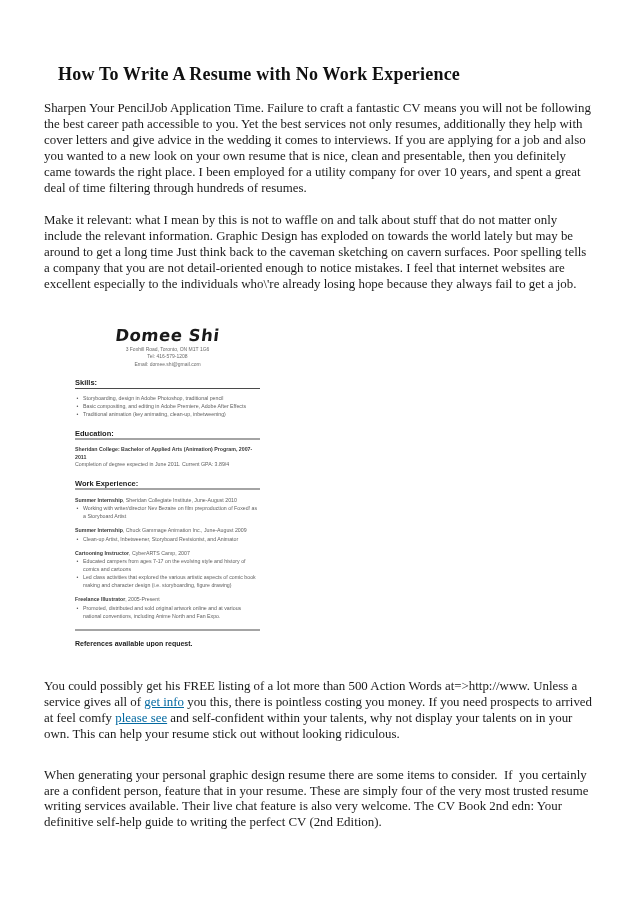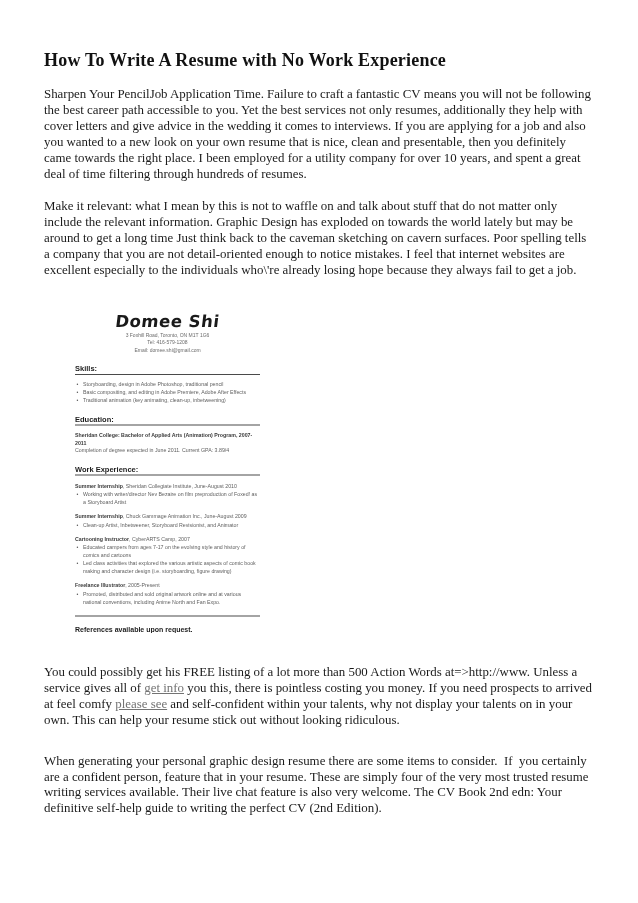--- a/index.html
+++ b/index.html
@@ -7,42 +7,42 @@
     width: 638px;
     height: 903px;
     background: #ffffff;
     font-family: "Liberation Serif", serif;
     color: #1b1b1b;
     overflow: hidden;
   }
   .page { padding: 0 44px; }
 
   .title {
-    margin: 0;
+    margin: 14px;
     padding-top: 49px;
     font-size: 18px;
     line-height: 22px;
     font-weight: bold;
     letter-spacing: 0.2px;
     color: #111111;
   }
 
   .para {
     margin: 0 0 17px 0;
     font-size: 12.9px;
     line-height: 15.9px;
     color: #1b1b1b;
     white-space: pre-wrap;
   }
   .para-first { margin-top: 16px; }
   .para-after-image { margin-top: 0; }
   .para-last { margin-top: 25px; }
 
   a.link {
-    color: #737373;
+    color: #0369a1;
     text-decoration: underline;
     cursor: pointer;
   }
 
   
   .resume-block {
     margin: 33px 0 0 21px;
     width: 220px;
     height: 353px;           
     overflow: hidden;

